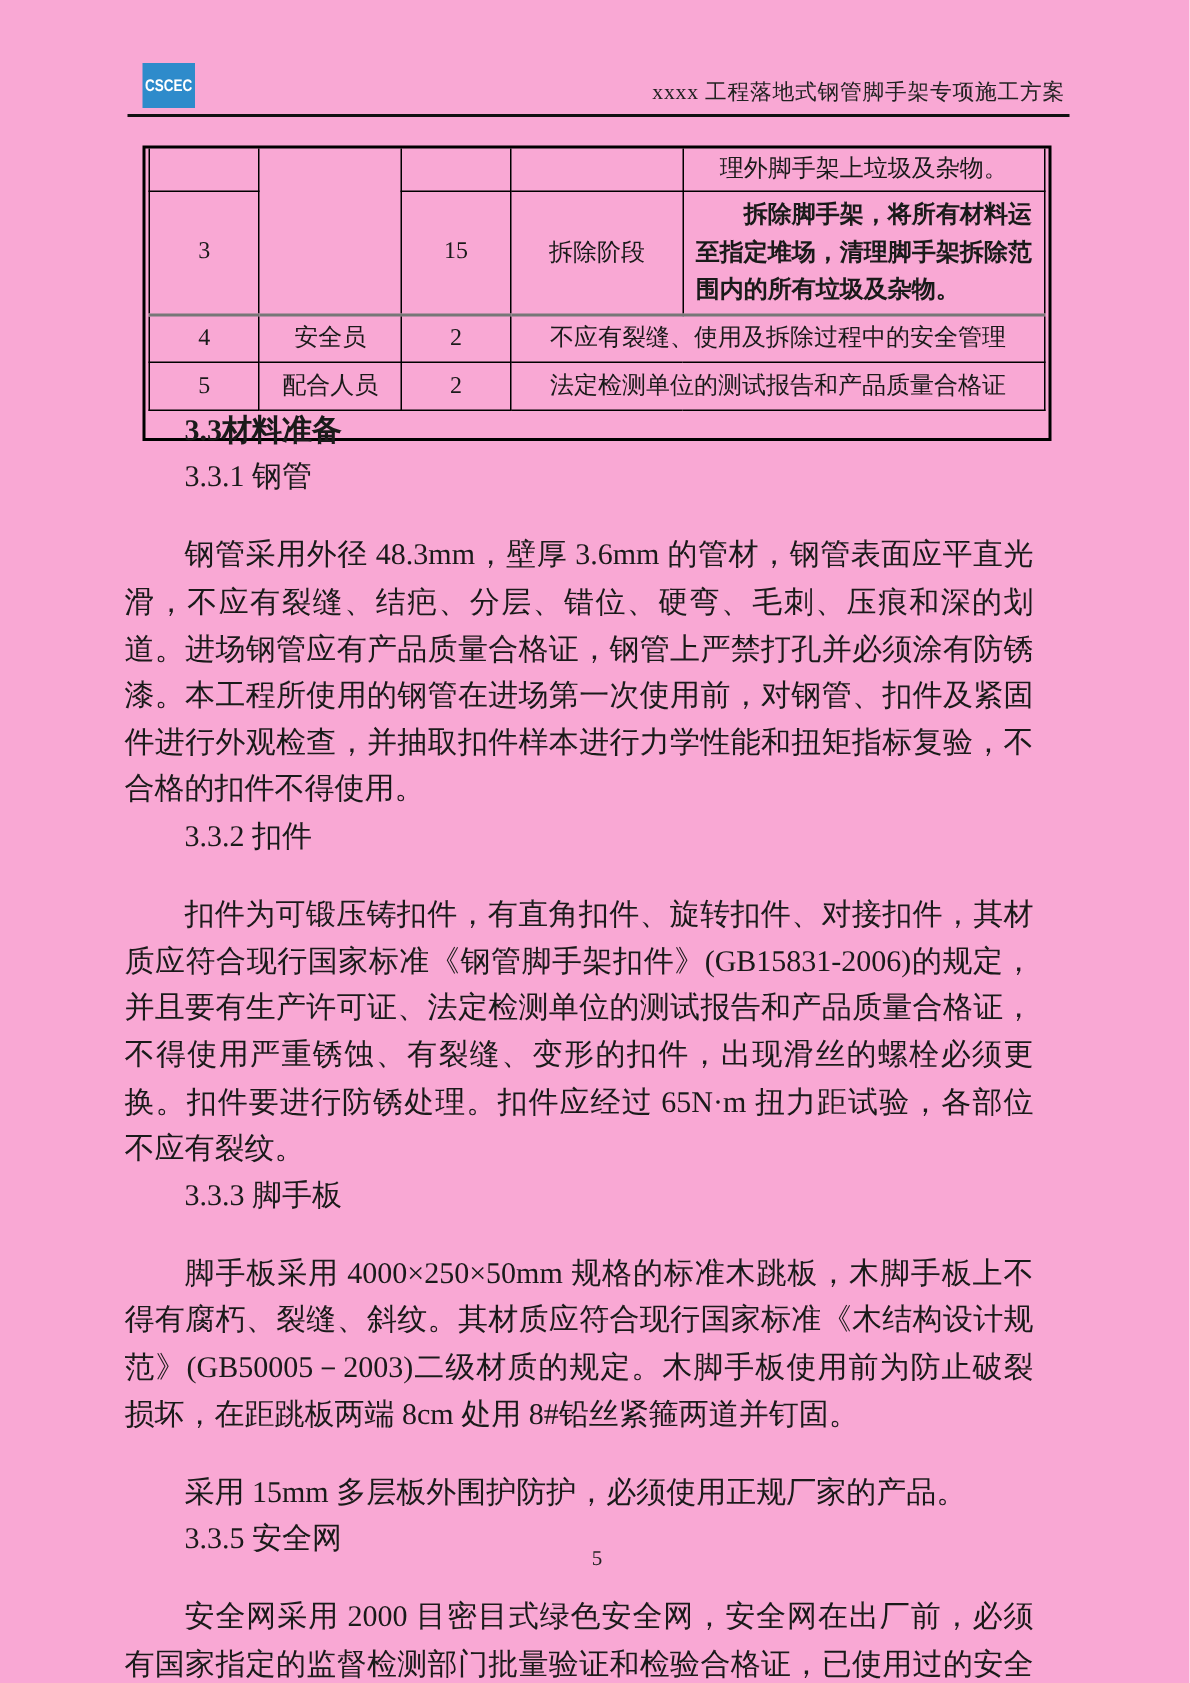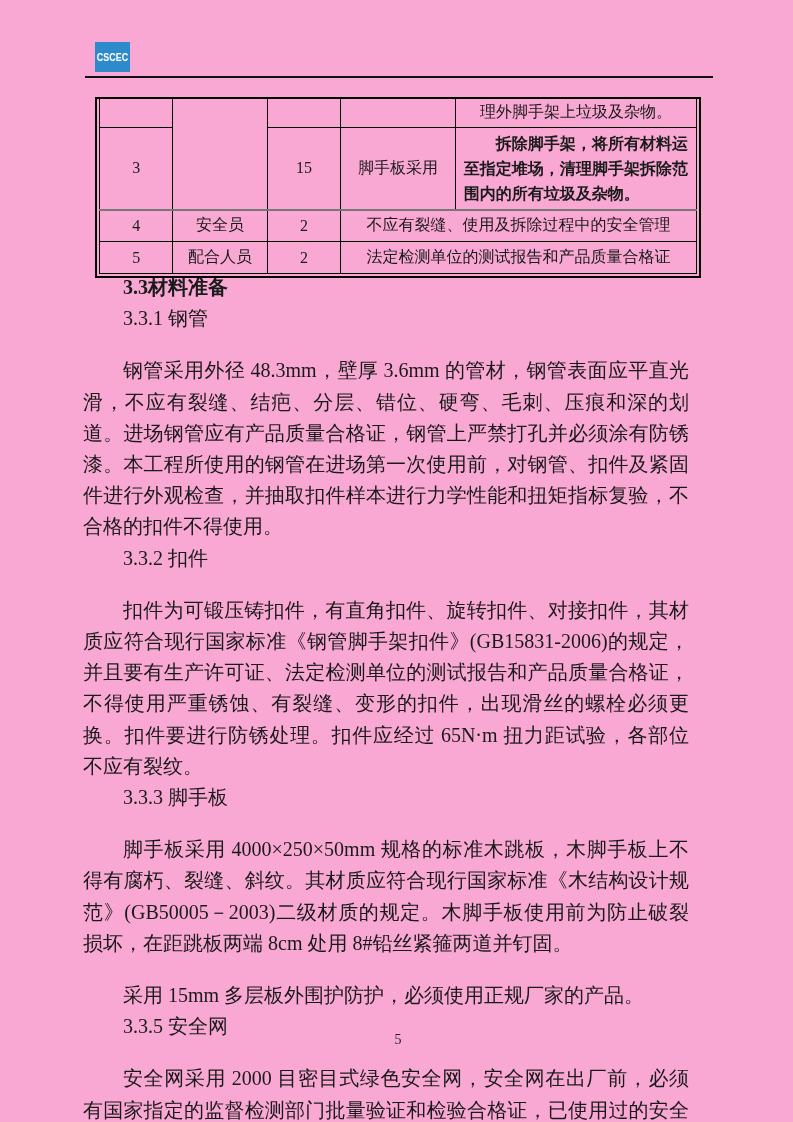--- a/index.html
+++ b/index.html
@@ -31,21 +31,21 @@
     white-space: nowrap;
   }
   .header-rule {
     position: absolute; left: 0; bottom: 0;
     width: 100%; height: 0; border-bottom: 2px solid #111;
   }
   
   .table-wrap {
     position: absolute; left: 95px; top: 97px; width: 606px;
     border: 2px solid #000;
-    padding: 0 2px 2px 2px;
+    padding: 0 2px 18px 2px;
   }
   table.doc-table { border-collapse: collapse; width: 100%; table-layout: fixed; }
   table.doc-table td {
     border: 1px solid #000;
     font-size: 16px;
     text-align: center;
     vertical-align: middle;
     padding: 1px 2px;
   }
   table.doc-table tr.row-a td { border-top: none; }
@@ -82,37 +82,38 @@
 </style>
 </head>
 <body>
 
 <div class="page">
 
   <div class="header">
     <div class="logo">
       <span>CSCEC</span>
     </div>
+    <div class="header-title">xxxx 工程落地式钢管脚手架专项施工方案</div>
     <div class="header-rule"></div>
   </div>
 
   <div class="table-wrap">
     <table class="doc-table">
       <tbody>
           <tr class="row-a">
         <td class="col-num"></td>
         <td class="col-role" rowspan="2"></td>
         <td class="col-count"></td>
         <td class="col-stage"></td>
         <td class="col-desc">理外脚手架上垃圾及杂物。</td>
       </tr>
       <tr class="row-b">
         <td class="col-num">3</td>
         <td class="col-count">15</td>
-        <td class="col-stage">脚手板采用</td>
+        <td class="col-stage">拆除阶段</td>
         <td class="col-desc">
               <div class="cell-par">拆除脚手架，将所有材料运至指定堆场，清理脚手架拆除范围内的所有垃圾及杂物。</div>
             </td>
       </tr>
       <tr class="row-c">
         <td class="col-num">4</td>
         <td class="col-role">安全员</td>
         <td class="col-count">2</td>
         <td colspan="2">不应有裂缝、使用及拆除过程中的安全管理</td>
       </tr>

